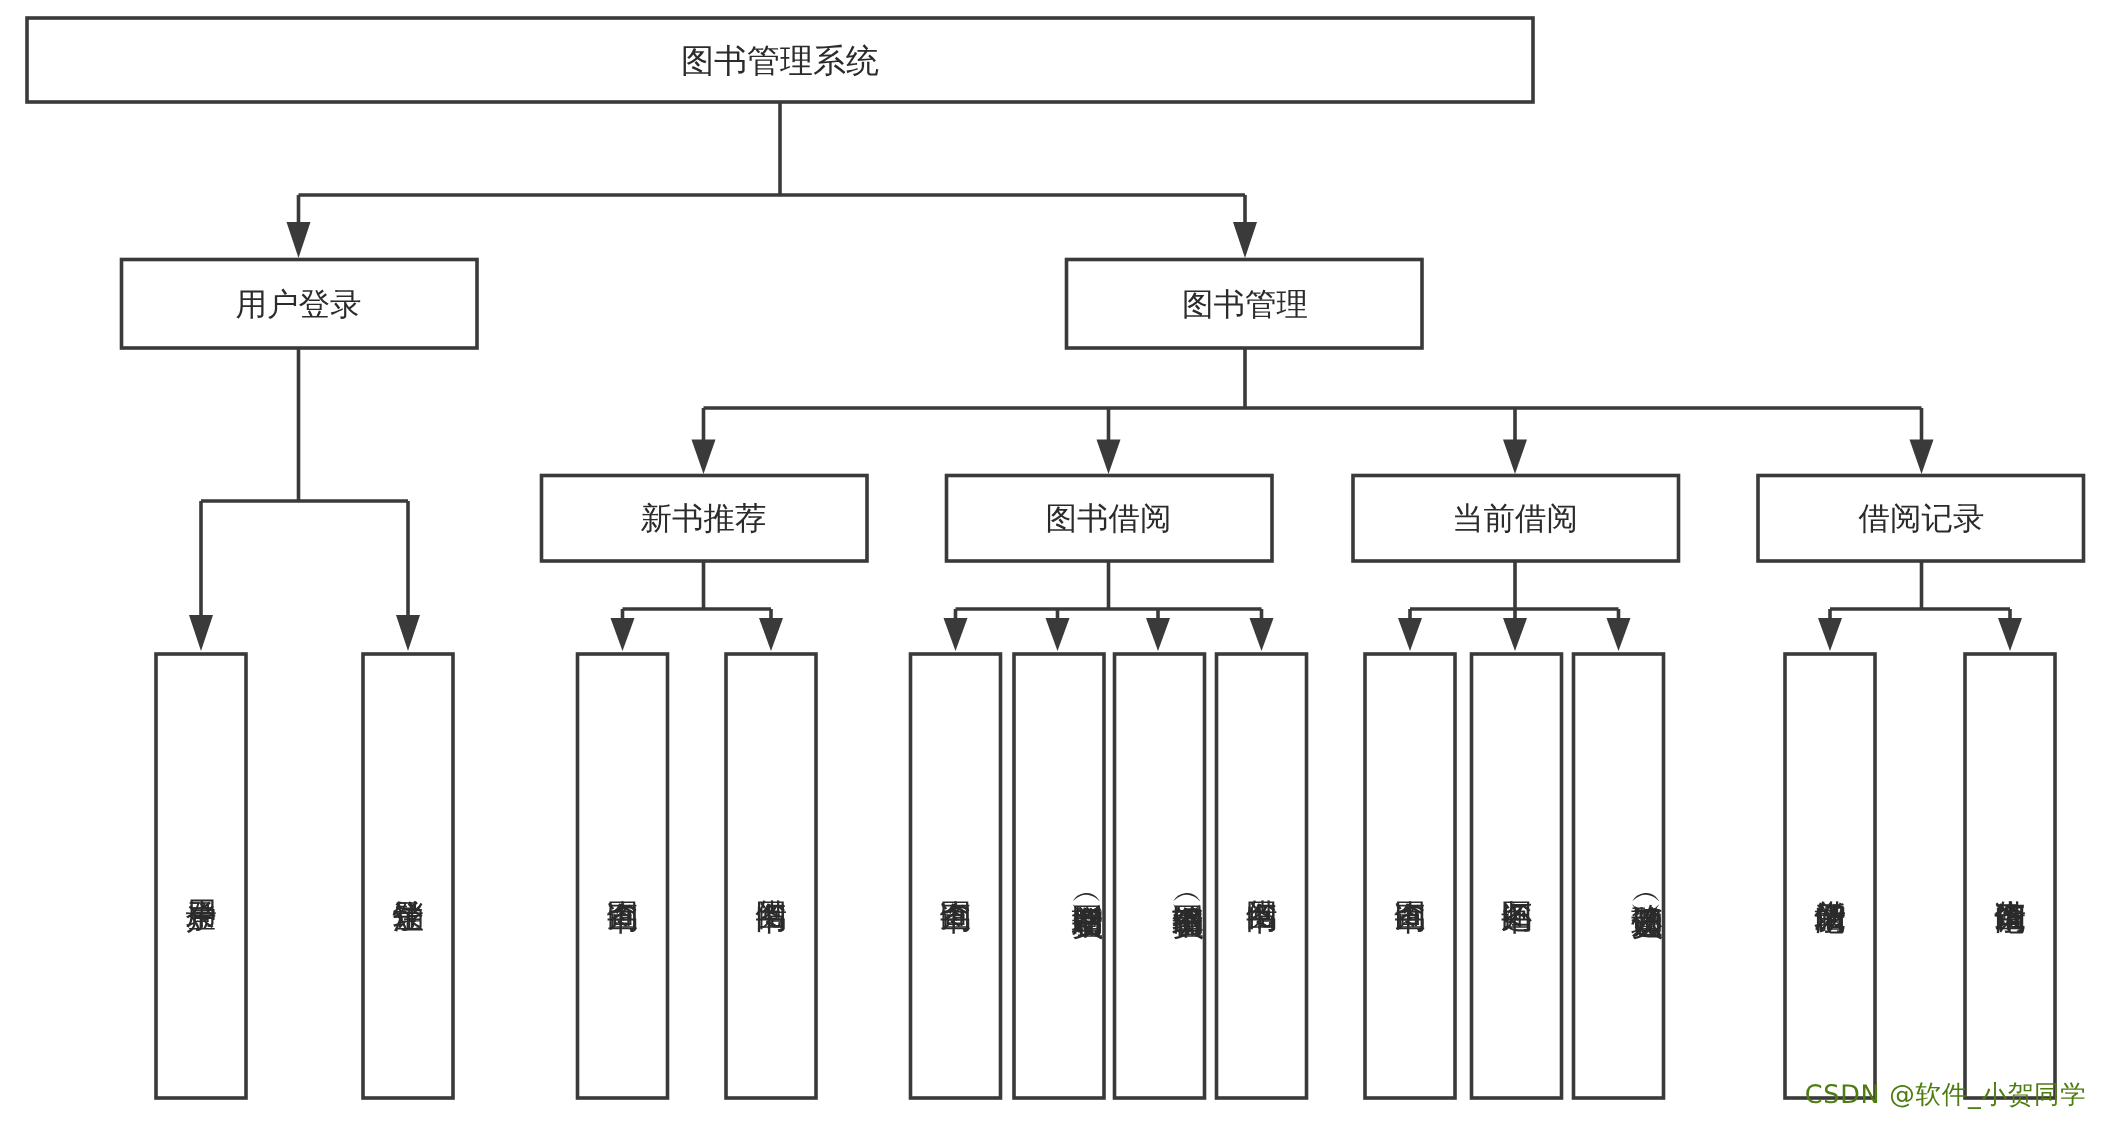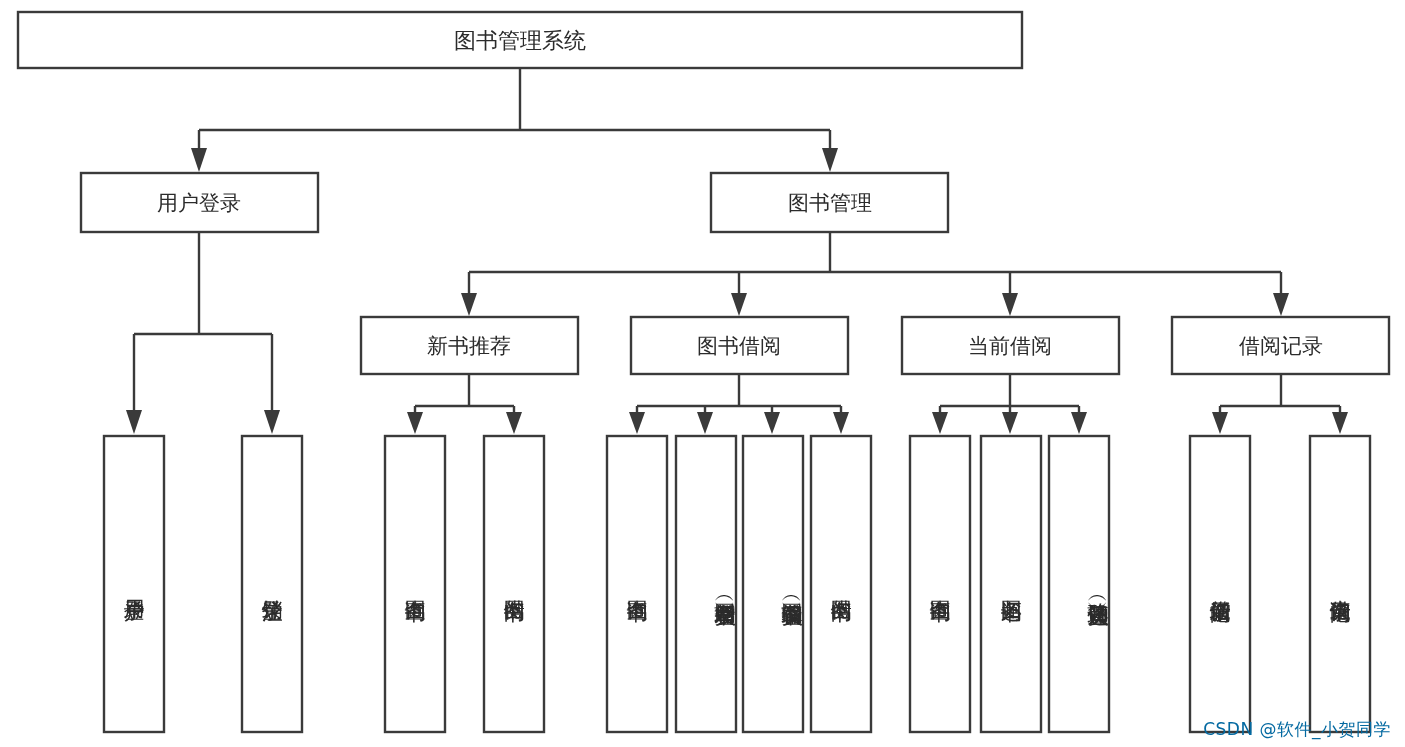--- a/index.html
+++ b/index.html
@@ -69,21 +69,21 @@
     text-align: center;
     pointer-events: none;
     letter-spacing: 0.5px;
   }
   .watermark {
     position: absolute;
     right: 14px;
     bottom: 6px;
     font-family: "DejaVu Sans", "Liberation Sans", sans-serif;
     font-size: 17px;
-    color: #0369a1;
+    color: #4d7c0f;
     letter-spacing: 0.5px;
     user-select: none;
   }
 </style>
 </head>
 <body>
 
 <div id="diagram-root">
 
   <svg id="flow" viewBox="0 0 1405 747">

